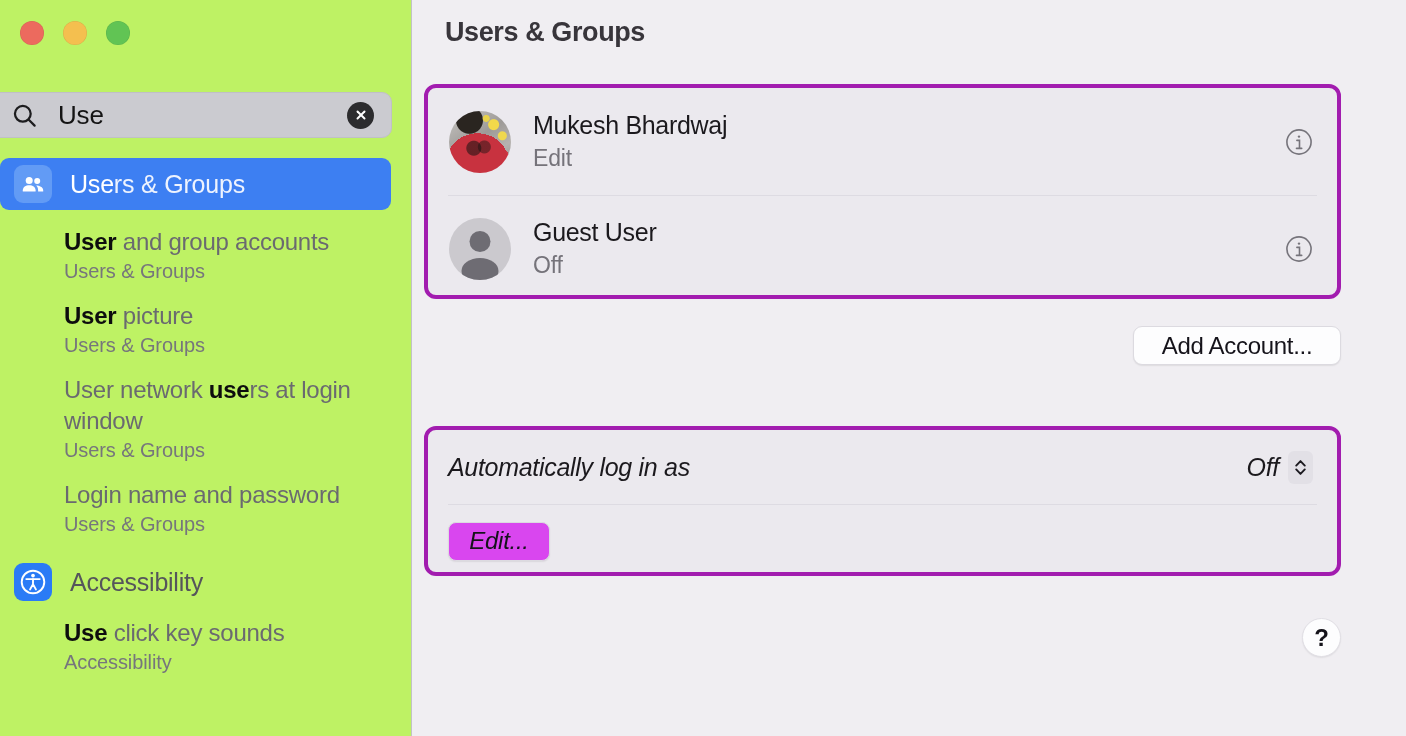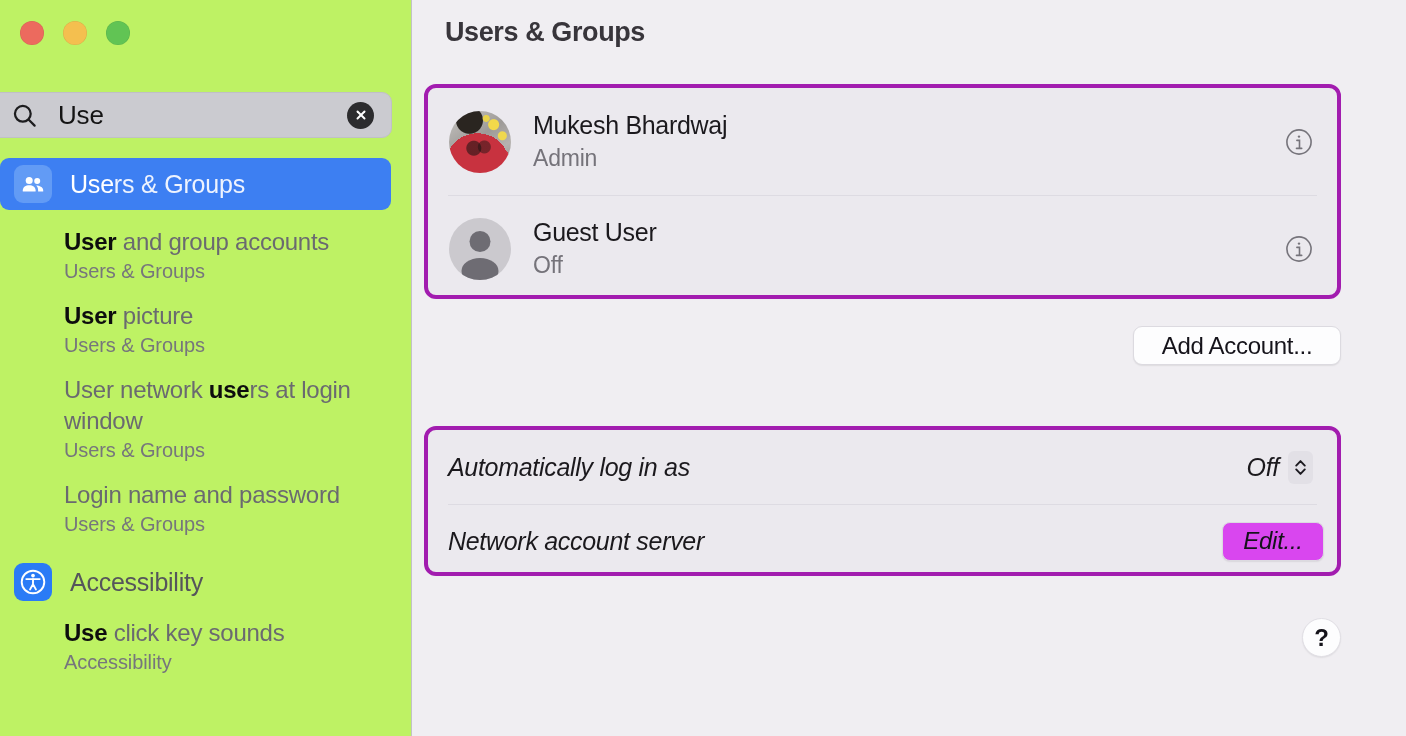--- a/index.html
+++ b/index.html
@@ -296,21 +296,21 @@
   <div id="content">
 
     <div id="page-title">Users &amp; Groups</div>
 
     <div class="card" id="accounts-card">
 
       <div class="acct-row">
         <span class="avatar avatar-photo"></span>
         <span class="acct-text">
           <span class="acct-name" style="display:block">Mukesh Bhardwaj</span>
-          <span class="acct-sub" style="display:block">Admin</span>
+          <span class="acct-sub" style="display:block">Edit</span>
         </span>
         <span class="info-btn">
           <svg width="30" height="30" viewBox="0 0 30 30" fill="none" stroke="#76747b" stroke-width="1.6">
             <circle cx="15" cy="15" r="12.1"></circle>
             <circle cx="15" cy="9.6" r="1.2" fill="#76747b" stroke="none"></circle>
             <path d="M12.9 13.4h2.6v8M12.5 21.4h5.2" stroke-linecap="round"></path>
           </svg>
         </span>
         <span class="acct-divider"></span>
       </div>
@@ -349,21 +349,20 @@
             <svg width="13" height="19" viewBox="0 0 13 19" fill="none" stroke="#1c1a20" stroke-width="1.9" stroke-linecap="round" stroke-linejoin="round">
               <polyline points="2.2,7.6 6.5,3.1 10.8,7.6"></polyline>
               <polyline points="2.2,11.4 6.5,15.9 10.8,11.4"></polyline>
             </svg>
           </span>
         </span>
         <span class="opt-divider"></span>
       </div>
 
       <div class="opt-row">
-        <span class="opt-label">Network account server</span>
         <span id="edit-button">Edit...</span>
       </div>
 
     </div>
 
     <div id="help-button">?</div>
 
   </div>
 </div>
 

